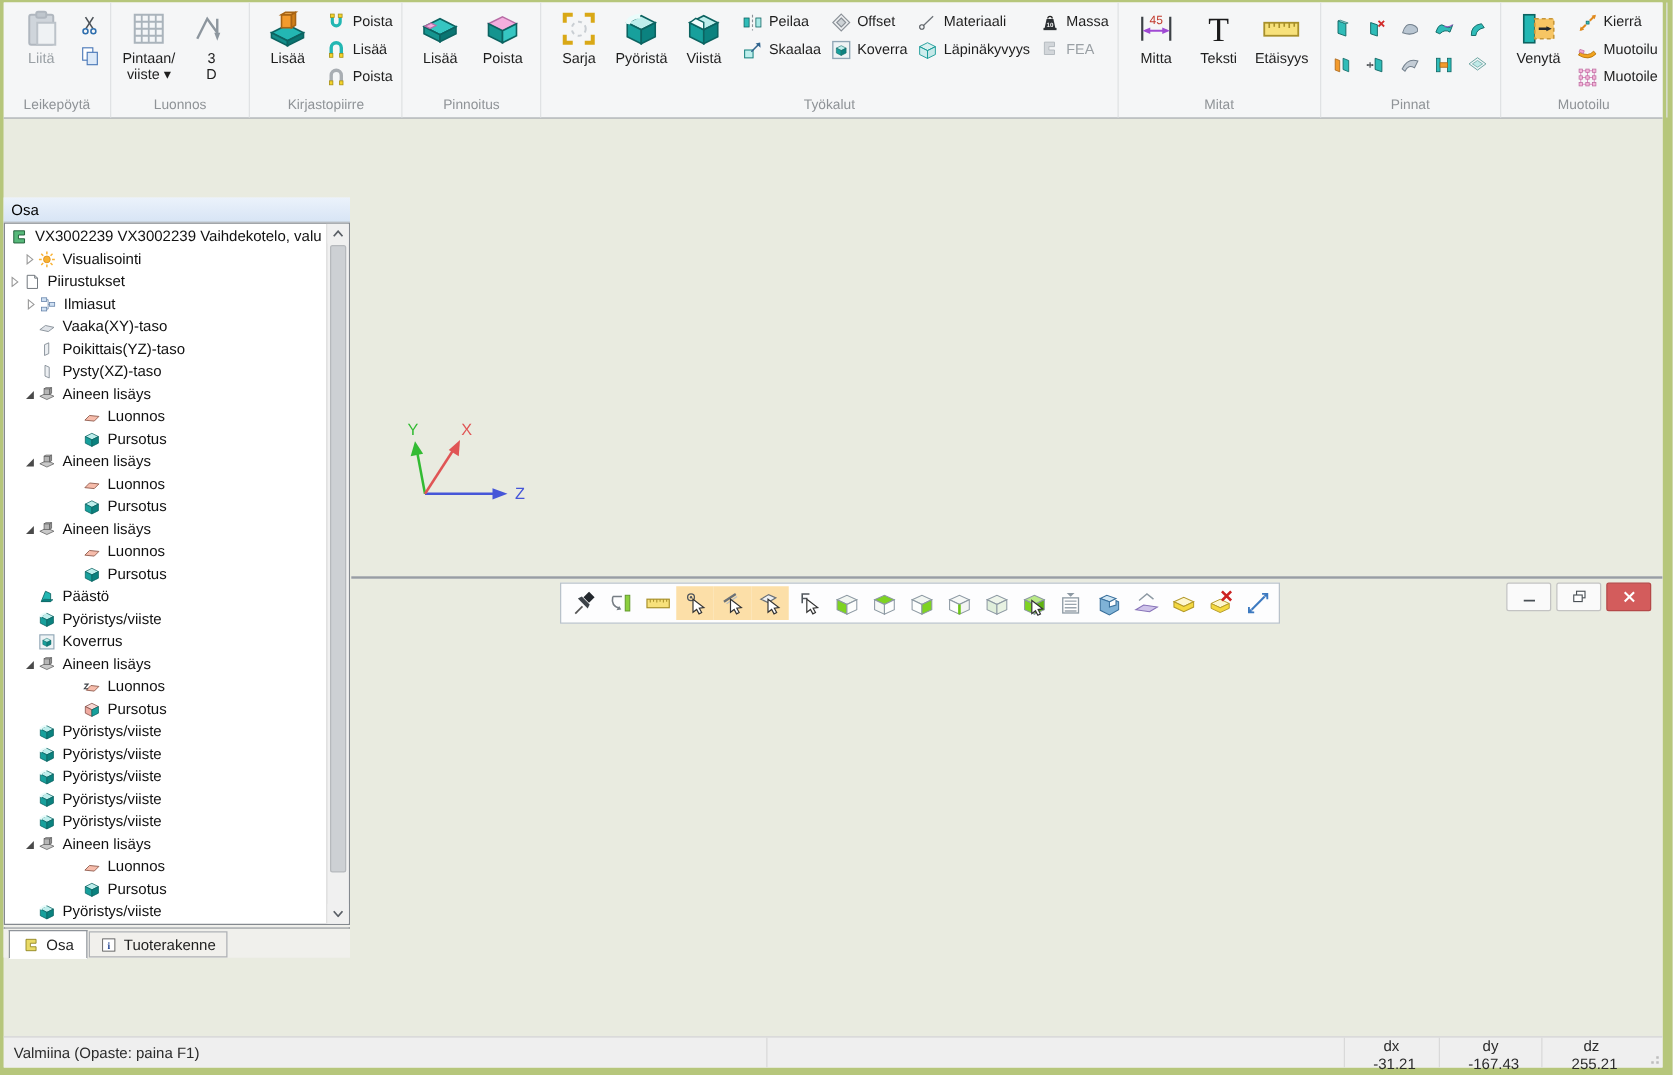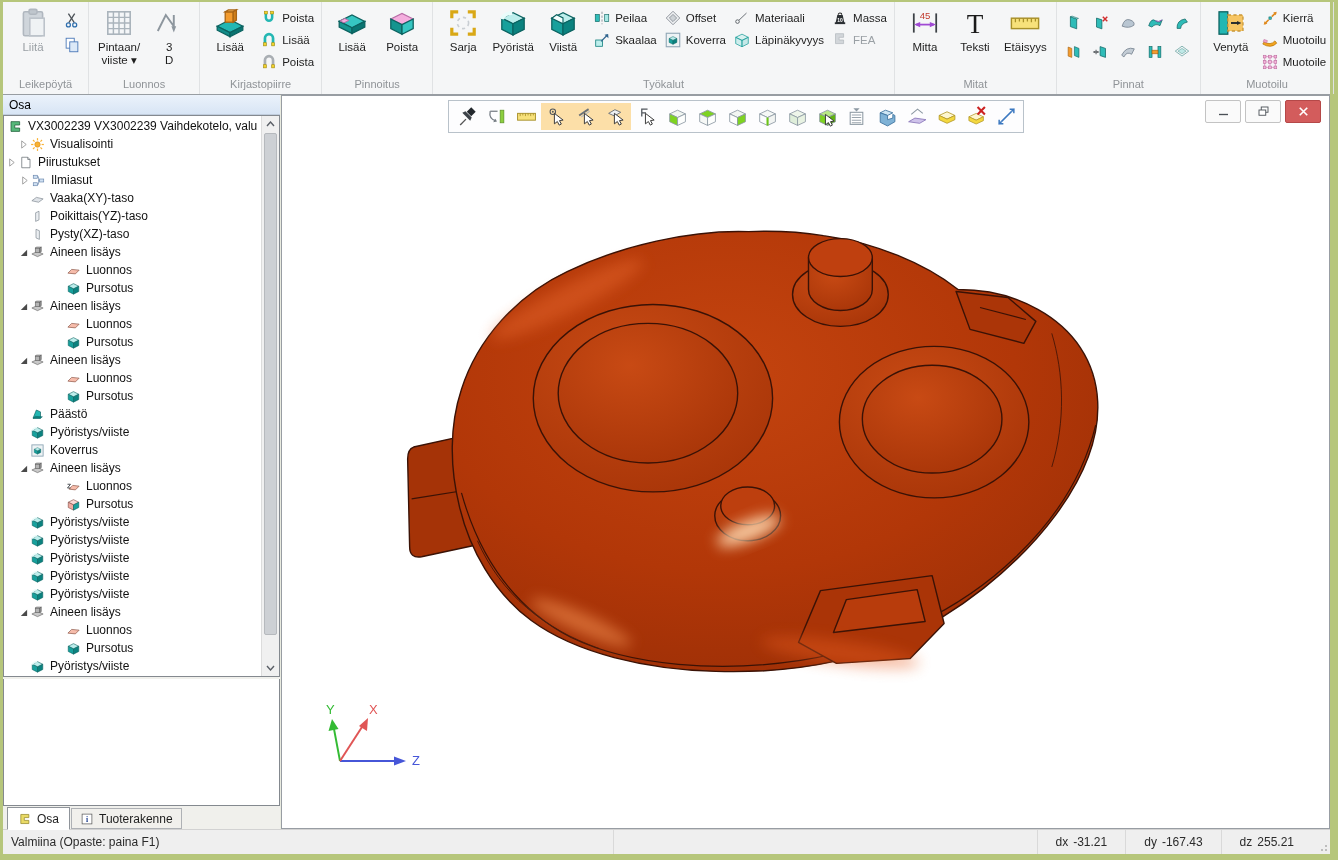--- a/index.html
+++ b/index.html
@@ -29,21 +29,21 @@
   .btn-small .ic{width:18px;height:18px;flex:0 0 18px;}
   .blk-stack.icons{gap:6px;padding-top:6px;}
   .blk-large{display:flex;align-items:flex-end;}
   .blk-grid{display:grid;grid-template-columns:repeat(5,25px);grid-auto-rows:27px;gap:2px;padding-top:6px;}
   .blk-grid .btn-small{display:flex;align-items:center;justify-content:center;}
   .blk-grid .ic{width:20px;height:20px;}
   .disabled .lbl{color:#9aa0a5;}
   .disabled .ic{opacity:.75;}
   .ribbon-fill{flex:1;}
   
-  .main{flex:1;display:flex;background:#e9ebe0;min-height:0;}
+  .main{flex:1;display:flex;background:#e9ebe0;min-height:0;align-items:center;}
   .sidepanel{width:277px;flex:0 0 277px;display:flex;flex-direction:column;background:#f0f0ec;}
   .panel-header{
     height:19px;flex:0 0 19px;background:linear-gradient(#ebf2fb,#d8e5f5);
     border-bottom:1px solid #c0cddd;font-size:12px;color:#000;
     display:flex;align-items:center;padding-left:6px;
   }
   .treebox{
     height:560px;flex:0 0 560px;background:#fff;border:1px solid #84898f;
     position:relative;overflow:hidden;margin:0;
   }
@@ -80,21 +80,21 @@
   .wbtn.close{background:#d35c5c;border-color:#b54848;}
   .axis{position:absolute;left:30px;bottom:52px;}
   
   .statusbar{
     height:24px;flex:0 0 24px;background:#efefef;border-top:1px solid #d2d2d2;
     display:flex;align-items:stretch;font-size:12px;color:#2b2b2b;
   }
   .status-msg{width:602px;display:flex;align-items:center;padding-left:8px;border-right:1px solid #d9d9d9;}
   .status-fill{flex:1;}
   .coords{display:flex;}
-  .coord-cell{display:flex;align-items:center;padding:0 18px;border-left:1px solid #d9d9d9;}
+  .coord-cell{display:flex;align-items:center;padding:0 18px;border-left:1px solid #d9d9d9;flex-direction:column;}
   .coord-cell span{pointer-events:none;}
   .coord-cell .cv{margin-left:5px;}
   .grip{width:16px;display:flex;align-items:flex-end;justify-content:flex-end;padding:0 2px 2px 0;}
 </style>
 </head>
 <body>
 
 <div class="app">
 
   <div class="ribbon" id="ribbon">

